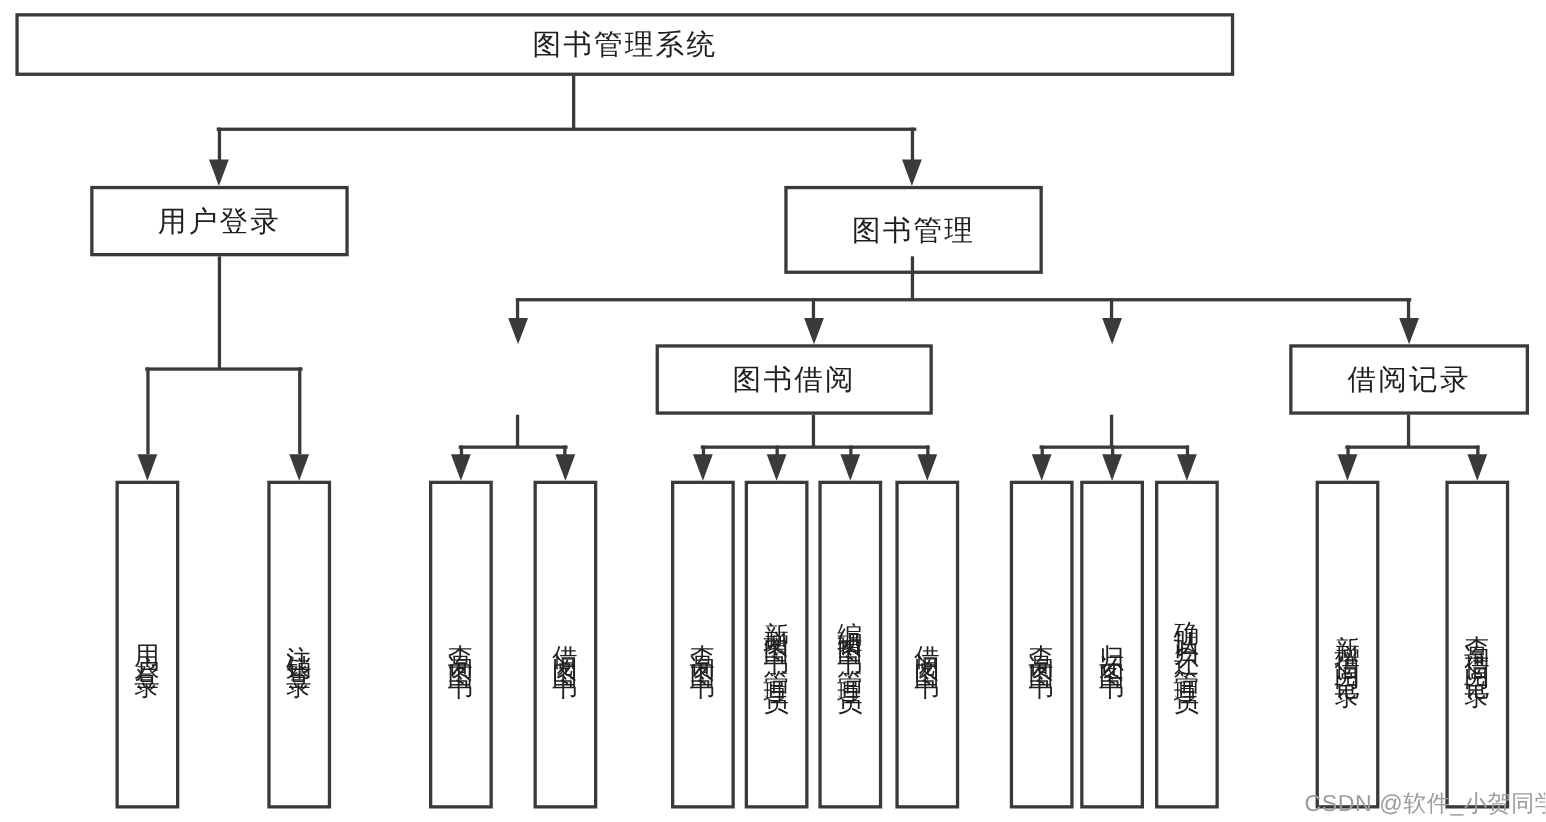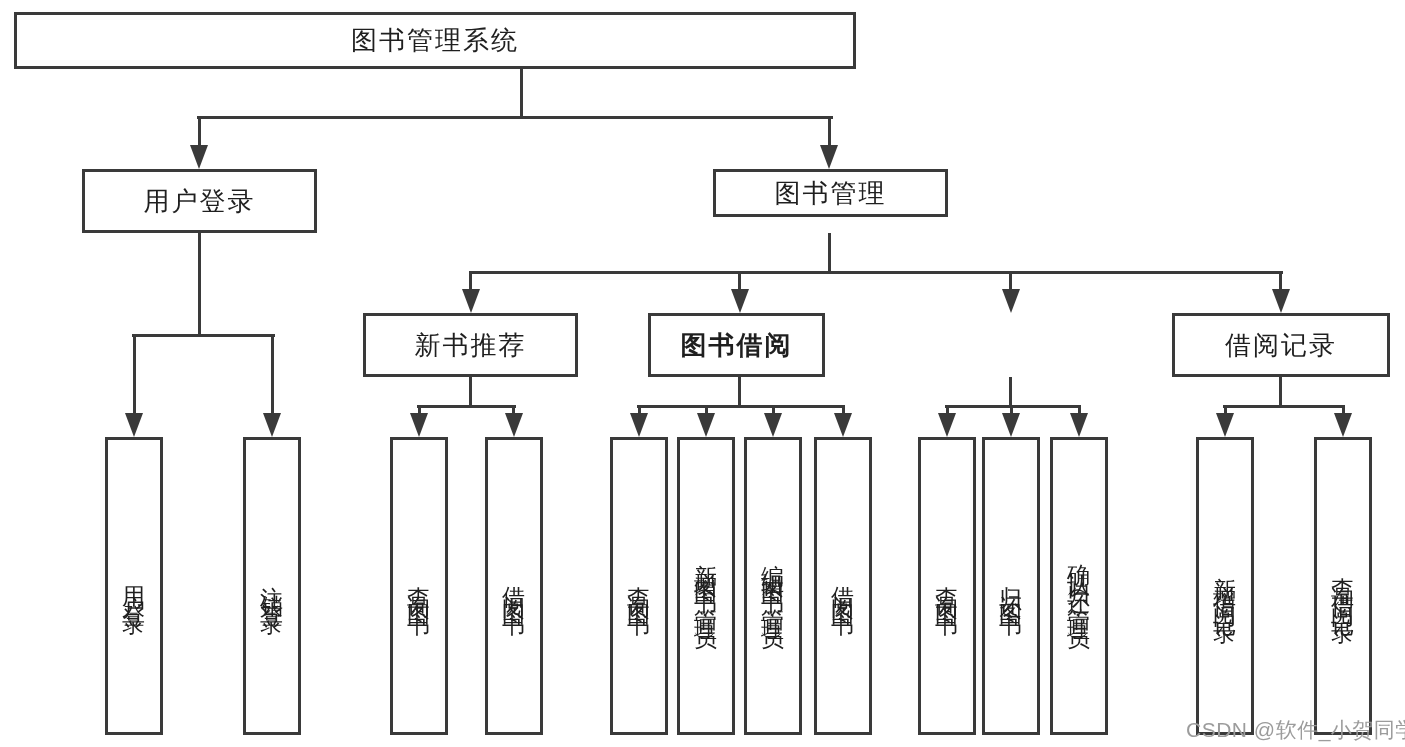--- a/index.html
+++ b/index.html
@@ -58,35 +58,35 @@
     color: var(--wm);
     z-index: 6;
     white-space: nowrap;
   }
 </style>
 </head>
 <body>
 
 <div class="diagram">
 
-  <div class="box hbox" style="left:14px; top:12px; width:842px; height:57px;">
+  <div class="box hbox" style="left:14px; top:12px; width:1108px; height:57px;">
     <span>图书管理系统</span>
   </div>
 
   <div class="vl" style="left:520px; top:69px; width:3px; height:49px;"></div>
   <div class="hl" style="left:197px; top:116px; width:636px; height:3px;"></div>
   <div class="vl" style="left:198px; top:116px; width:3px; height:31px;"></div>
   <div class="ar" style="left:190px; top:145px;"></div>
   <div class="vl" style="left:828px; top:116px; width:3px; height:31px;"></div>
   <div class="ar" style="left:820px; top:145px;"></div>
 
   <div class="box hbox" style="left:82px; top:169px; width:235px; height:64px;">
     <span>用户登录</span>
   </div>
-  <div class="box hbox" style="left:713px; top:169px; width:235px; height:48px;">
+  <div class="box hbox" style="left:713px; top:169px; width:235px; height:80px;">
     <span>图书管理</span>
   </div>
 
   <div class="vl" style="left:198px; top:233px; width:3px; height:103px;"></div>
   <div class="hl" style="left:132px; top:334px; width:143px; height:3px;"></div>
   <div class="vl" style="left:133px; top:334px; width:3px; height:79px;"></div>
   <div class="ar" style="left:125px; top:413px;"></div>
   <div class="vl" style="left:271px; top:334px; width:3px; height:79px;"></div>
   <div class="ar" style="left:263px; top:413px;"></div>
 
@@ -94,24 +94,21 @@
   <div class="hl" style="left:469px; top:271px; width:814px; height:3px;"></div>
   <div class="vl" style="left:469px; top:271px; width:3px; height:20px;"></div>
   <div class="ar" style="left:462px; top:289px;"></div>
   <div class="vl" style="left:738px; top:271px; width:3px; height:20px;"></div>
   <div class="ar" style="left:731px; top:289px;"></div>
   <div class="vl" style="left:1009px; top:271px; width:3px; height:20px;"></div>
   <div class="ar" style="left:1002px; top:289px;"></div>
   <div class="vl" style="left:1279px; top:271px; width:3px; height:20px;"></div>
   <div class="ar" style="left:1272px; top:289px;"></div>
 
-  <div class="box hbox" style="left:363px; top:313px; width:215px; height:64px;">
-    <span>新书推荐</span>
-  </div>
-  <div class="box hbox" style="left:648px; top:313px; width:177px; height:64px;font-weight:bold;">
+  <div class="box hbox" style="left:596px; top:313px; width:252px; height:64px;">
     <span>图书借阅</span>
   </div>
   <div class="box hbox" style="left:1172px; top:313px; width:218px; height:64px;">
     <span>借阅记录</span>
   </div>
 
   <div class="vl" style="left:469px; top:377px; width:3px; height:30px;"></div>
   <div class="hl" style="left:417px; top:405px; width:99px; height:3px;"></div>
   <div class="vl" style="left:418px; top:405px; width:3px; height:10px;"></div>
   <div class="ar" style="left:410px; top:413px;"></div>

